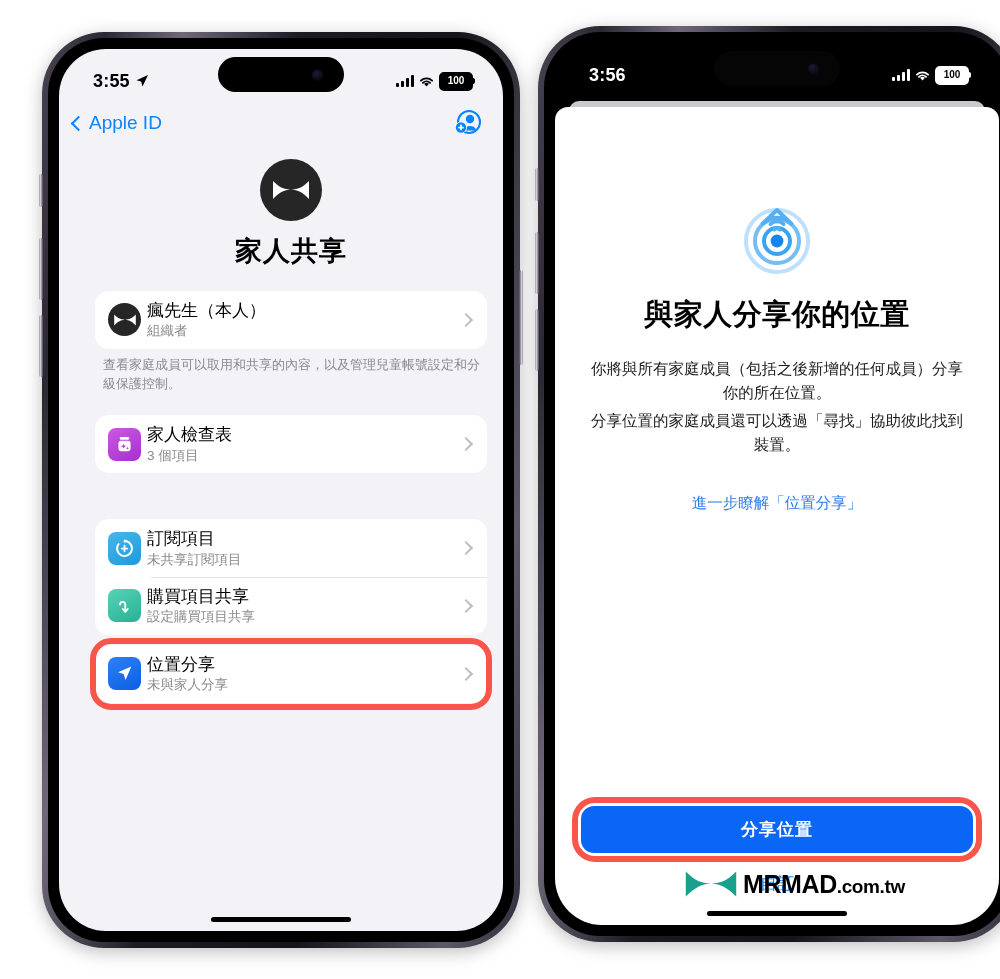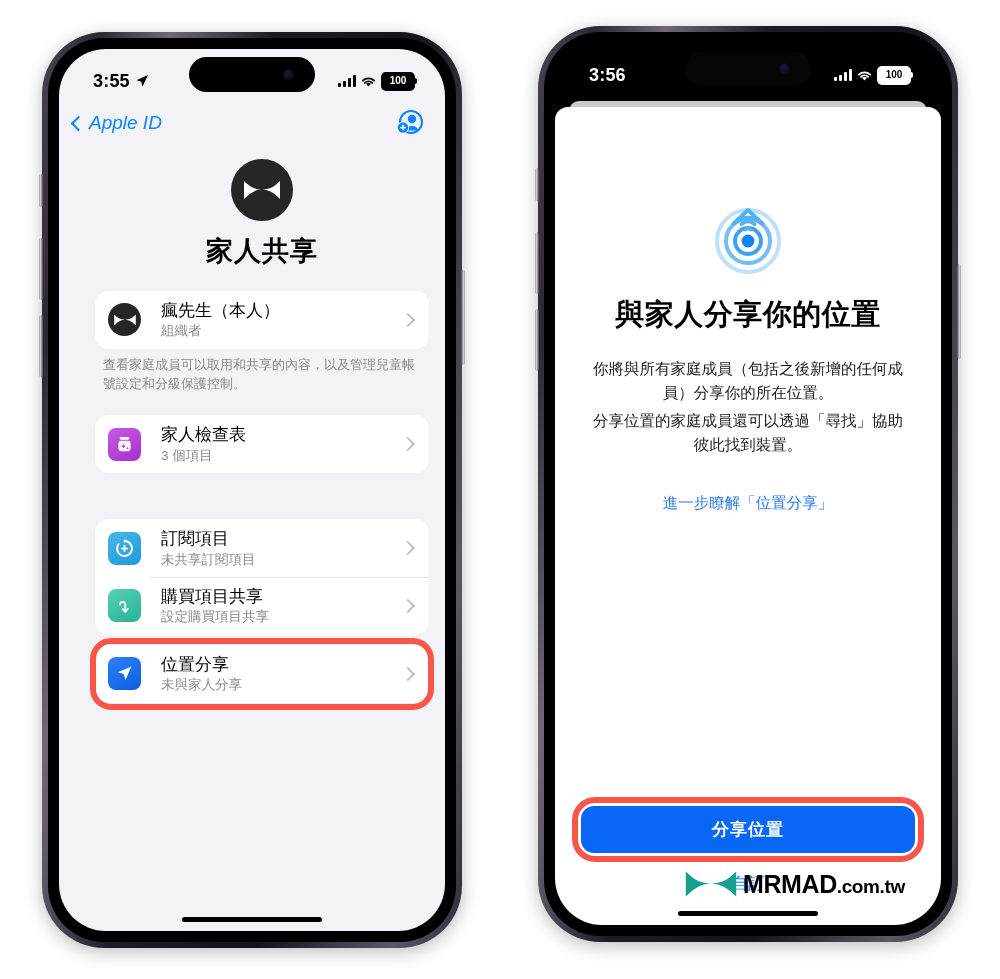--- a/index.html
+++ b/index.html
@@ -9,21 +9,21 @@
     background:#ffffff;
     font-family:"Liberation Sans","DejaVu Sans",sans-serif;
     overflow:hidden;
     position:relative;
   }
   .stage{position:absolute;inset:0;}
 
   
   .phone{
     position:absolute;
-    width:420px;height:916px;
+    width:478px;height:916px;
     border-radius:62px;
     background:linear-gradient(100deg,#4a4452 0%,#2c2833 10%,#6e6878 22%,#1d1a24 40%,#15131b 65%,#5d5766 88%,#312d3a 100%);
     padding:0;
     box-shadow:0 4px 18px rgba(0,0,0,.26);
   }
   .phone.left{left:42px;top:32px;}
   .phone.right{left:538px;top:26px;}
 
   .bezel{
     position:absolute;
@@ -99,21 +99,21 @@
     background:radial-gradient(circle at 40% 35%,#1c1a3a,#0a0913 70%);
   }
 
   
   .navbar{
     display:flex;align-items:center;justify-content:space-between;
     padding:2px 20px 0 14px;height:36px;
   }
   .backbtn{
     display:flex;align-items:center;gap:3px;
-    color:#0a84ff;font-size:19px;cursor:pointer;font-style:italic;
+    color:#0a84ff;font-size:19px;cursor:pointer;
   }
   .chev-l{
     width:9px;height:9px;border-left:2.6px solid #0a84ff;border-bottom:2.6px solid #0a84ff;
     transform:rotate(45deg);display:block;margin-right:2px;
   }
   .addperson{width:30px;height:30px;position:relative;cursor:pointer;}
 
   .hero{
     display:flex;flex-direction:column;align-items:center;
     padding-top:18px;
@@ -125,21 +125,21 @@
   .bowtie{width:40px;height:22px;}
   .hero-title{
     font-size:27px;font-weight:bold;color:#000;margin-top:12px;letter-spacing:1px;
   }
 
   .group{
     margin:22px 16px 0 16px;
     background:#fff;border-radius:14px;overflow:hidden;
   }
   .row{
-    display:flex;align-items:center;gap:20px;
+    display:flex;align-items:center;gap:6px;
     padding:9px 12px 9px 13px;min-height:46px;box-sizing:border-box;
     position:relative;cursor:pointer;
   }
   .row + .row:before{
     content:"";position:absolute;left:56px;right:0;top:0;height:1px;background:#e3e3e8;
   }
   .rowtexts{flex:1;min-width:0;}
   .rowtitle{font-size:17px;color:#000;line-height:1.25;font-weight:500;}
   .rowsub{font-size:13.5px;color:#8a8a8e;line-height:1.3;margin-top:1px;}
   .chev-r{

